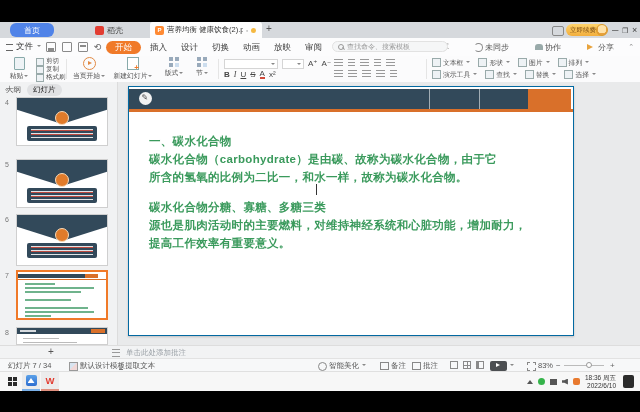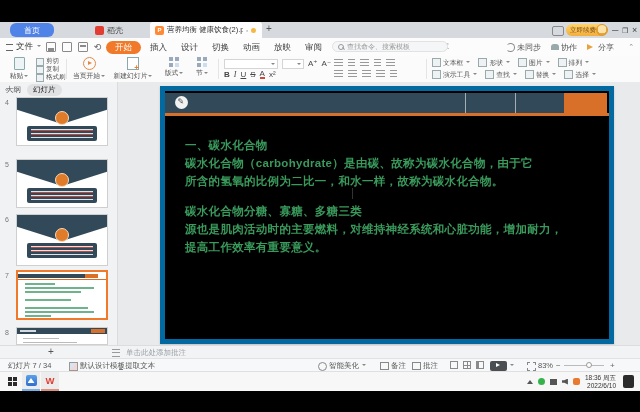--- a/index.html
+++ b/index.html
@@ -39,21 +39,21 @@
   .qi{display:inline-block;width:8px;height:8px;border:1px solid #8a8a8a;border-radius:1px;position:relative;}
   .qi.save::after{content:"";position:absolute;left:1px;right:1px;bottom:0;height:3px;background:#8a8a8a;}
   .qi.print::after{content:"";position:absolute;left:1px;right:1px;top:2px;height:2px;background:#8a8a8a;}
   .mtabs{position:absolute;left:106px;top:0;height:18px;display:flex;align-items:center;}
   .mtab{padding:0 7px;height:18px;line-height:18px;cursor:default;}
   .mtab.active{background:var(--accent-orange);color:#fff;border-radius:8px;height:13px;line-height:13px;padding:0 9px;margin-right:2px;}
   .msearch{position:absolute;left:332px;top:3px;width:116px;height:11px;border:1px solid #e2e2e2;background:#f5f6f7;
            border-radius:6px;font-size:7px;color:#999;display:flex;align-items:center;gap:3px;padding:0 5px;box-sizing:border-box;}
   .mag{width:4px;height:4px;border:1px solid #999;border-radius:50%;position:relative;flex:none;}
   .mag::after{content:"";position:absolute;left:3px;top:3px;width:3px;height:1px;background:#999;transform:rotate(45deg);}
-  .mright{position:absolute;right:26px;top:0;height:18px;display:flex;align-items:center;gap:10px;font-size:8px;color:#555;}
+  .mright{position:absolute;right:26px;top:0;height:18px;display:flex;align-items:center;gap:26px;font-size:8px;color:#555;}
   .mr-item{display:flex;align-items:center;gap:2px;}
   .ic-sync{width:7px;height:7px;border:1px solid #888;border-radius:50%;border-left-color:transparent;display:inline-block;}
   .ic-people{width:8px;height:6px;border-radius:3px 3px 0 0;background:#9aa;display:inline-block;}
   .ic-share{width:0;height:0;border:3.5px solid transparent;border-left:6px solid #e8a33d;display:inline-block;}
   .mcollapse{position:absolute;right:6px;top:5px;font-size:7px;color:#888;}
 
   
   .ribbon{position:absolute;top:34px;left:0;width:100%;height:26px;background:#fbfbfc;border-bottom:1px solid #e4e4e4;font-size:6.8px;color:#555;}
   .rb-sep{position:absolute;top:3px;width:1px;height:20px;background:#e5e5e5;}
   .rbig{position:absolute;display:flex;flex-direction:column;align-items:center;gap:1px;}
@@ -115,21 +115,21 @@
   .k-text .mh{left:0;top:2px;width:76%;height:4px;background:var(--slide-navy);}
   .k-text .mo{left:76%;top:2px;width:15%;height:4px;background:var(--slide-orange);}
   .k-text .ms{left:0;top:7px;width:100%;height:1px;background:var(--slide-orange);}
   .gl{left:7px;height:2px;background:#6fb38c;}
   .k-header .hb{left:0;top:0;width:100%;height:6px;background:var(--slide-navy);}
   .k-header .hb::after{content:"";position:absolute;left:3px;top:2px;width:16px;height:2px;background:rgba(255,255,255,.8);}
   .k-header .ho{right:2px;top:1px;width:14px;height:4px;background:var(--slide-orange);}
   .hl{left:6px;height:1px;background:#bbb;}
 
   .canvas{position:absolute;left:118px;top:0;right:0;height:100%;}
-  .slide{position:absolute;left:10px;top:4px;width:444px;height:248px;background:#000000;border:5px solid #0369a1;box-shadow:0 1px 2px rgba(0,0,0,.18);margin-left:32px;}
+  .slide{position:absolute;left:10px;top:4px;width:444px;height:248px;background:#ffffff;border:1px solid #0369a1;box-shadow:0 1px 2px rgba(0,0,0,.18);}
   .sh-bar{position:absolute;left:0;top:2px;width:399px;height:20px;background:var(--slide-navy);}
   .sh-orange{position:absolute;left:399px;top:2px;width:43px;height:20px;background:var(--slide-orange);}
   .sh-strip{position:absolute;left:0;top:22px;width:100%;height:3px;background:var(--slide-orange);}
   .sh-sep{position:absolute;top:2px;width:1px;height:20px;background:rgba(255,255,255,.55);}
   .sep1{left:300px;} .sep2{left:350px;}
   .sh-circle{position:absolute;left:10px;top:5px;width:13px;height:13px;background:#f2f2f2;border-radius:50%;}
   .sh-circle::after{content:"\270E";position:absolute;left:2.5px;top:1px;font-size:8px;color:#555;}
   .slide-text{position:absolute;left:20px;top:45px;width:414px;font-size:11.5px;font-weight:bold;line-height:18px;letter-spacing:.3px;}
   .sline{white-space:nowrap;}
   .seg-green{color:var(--text-green);}

